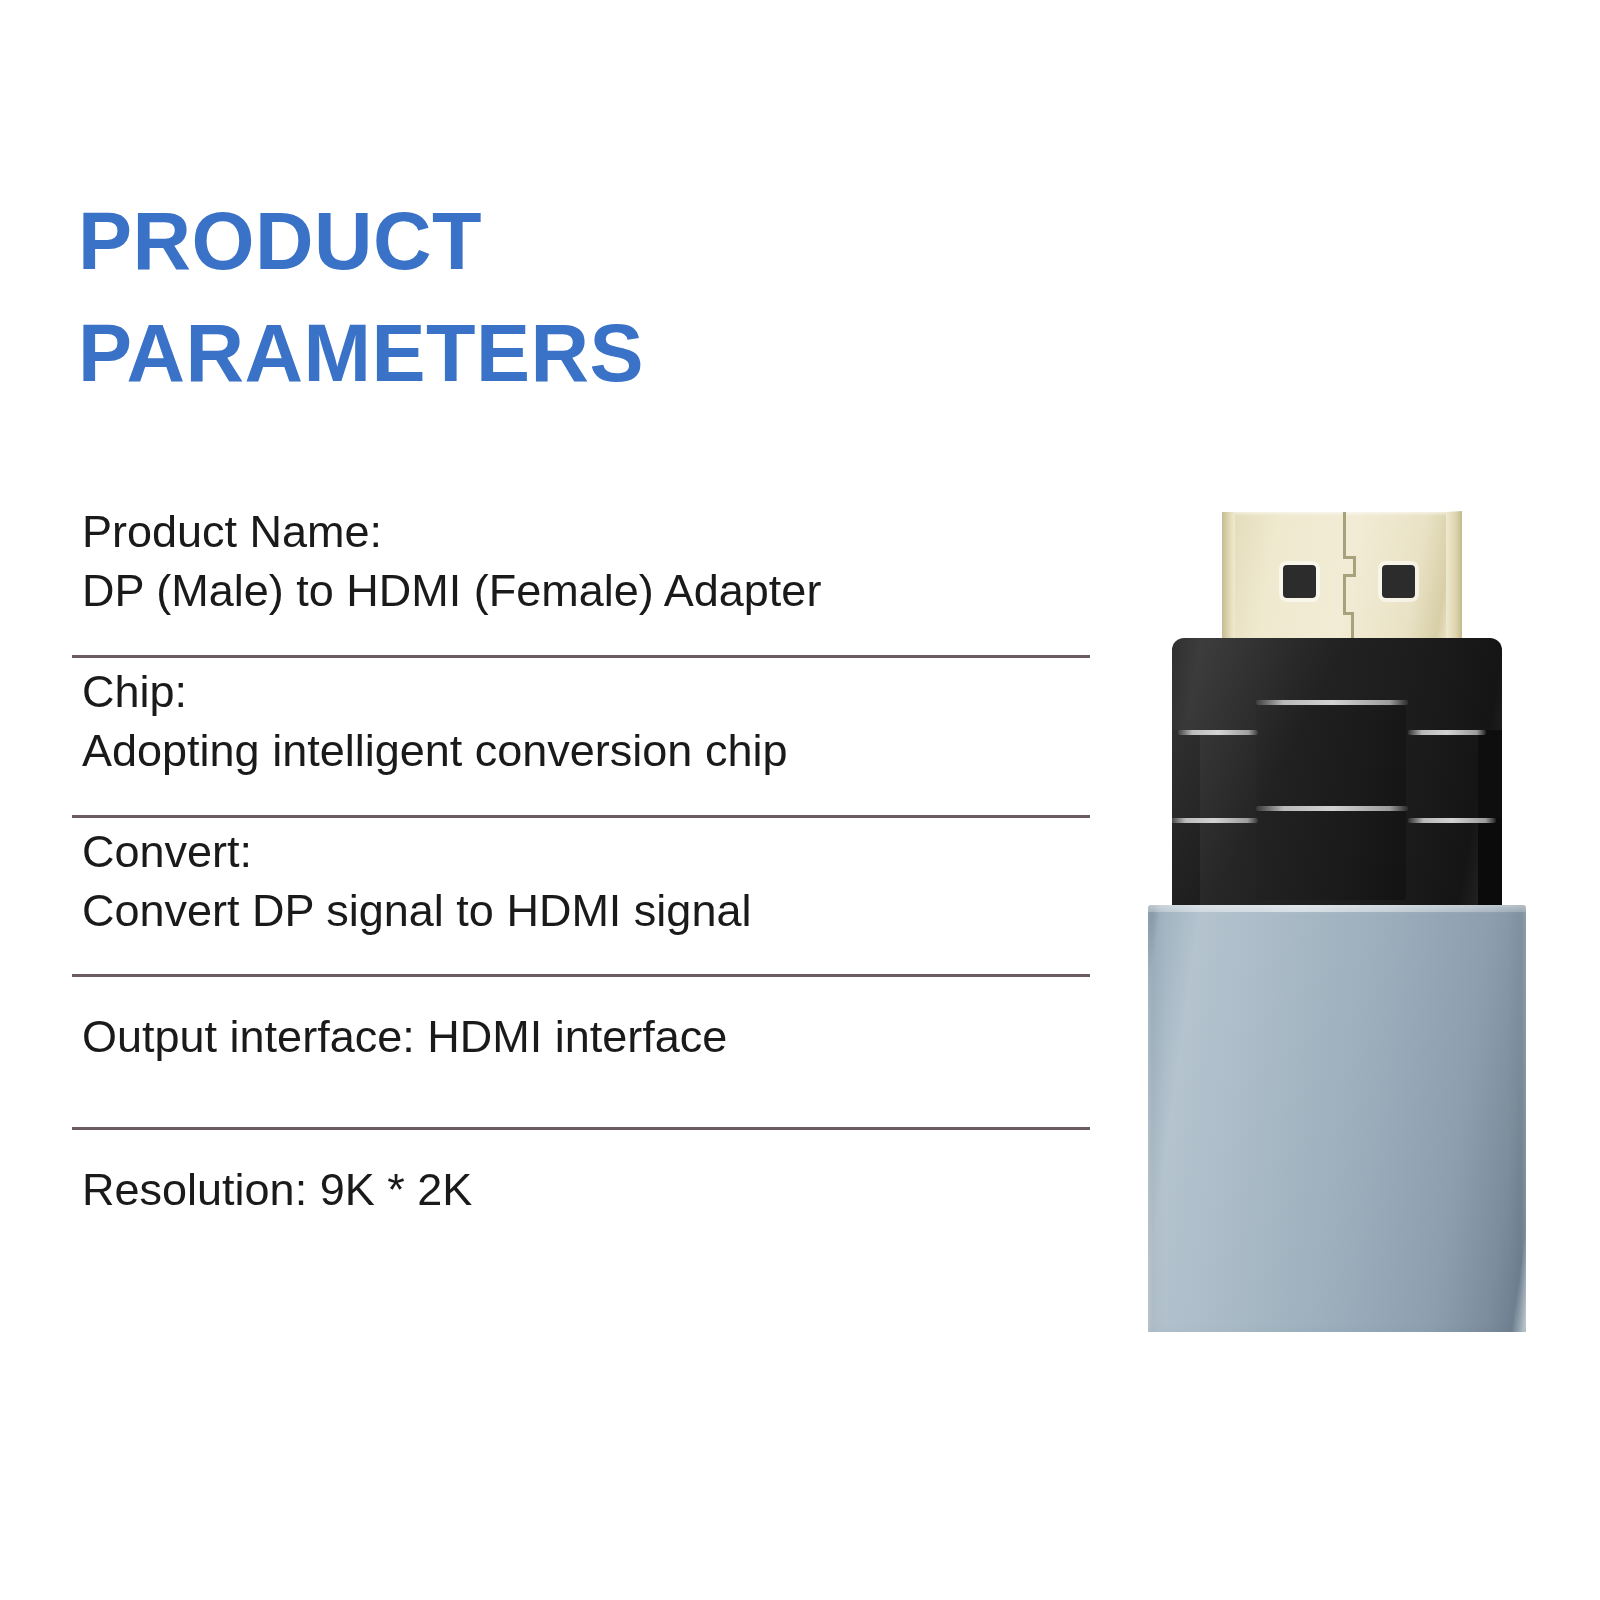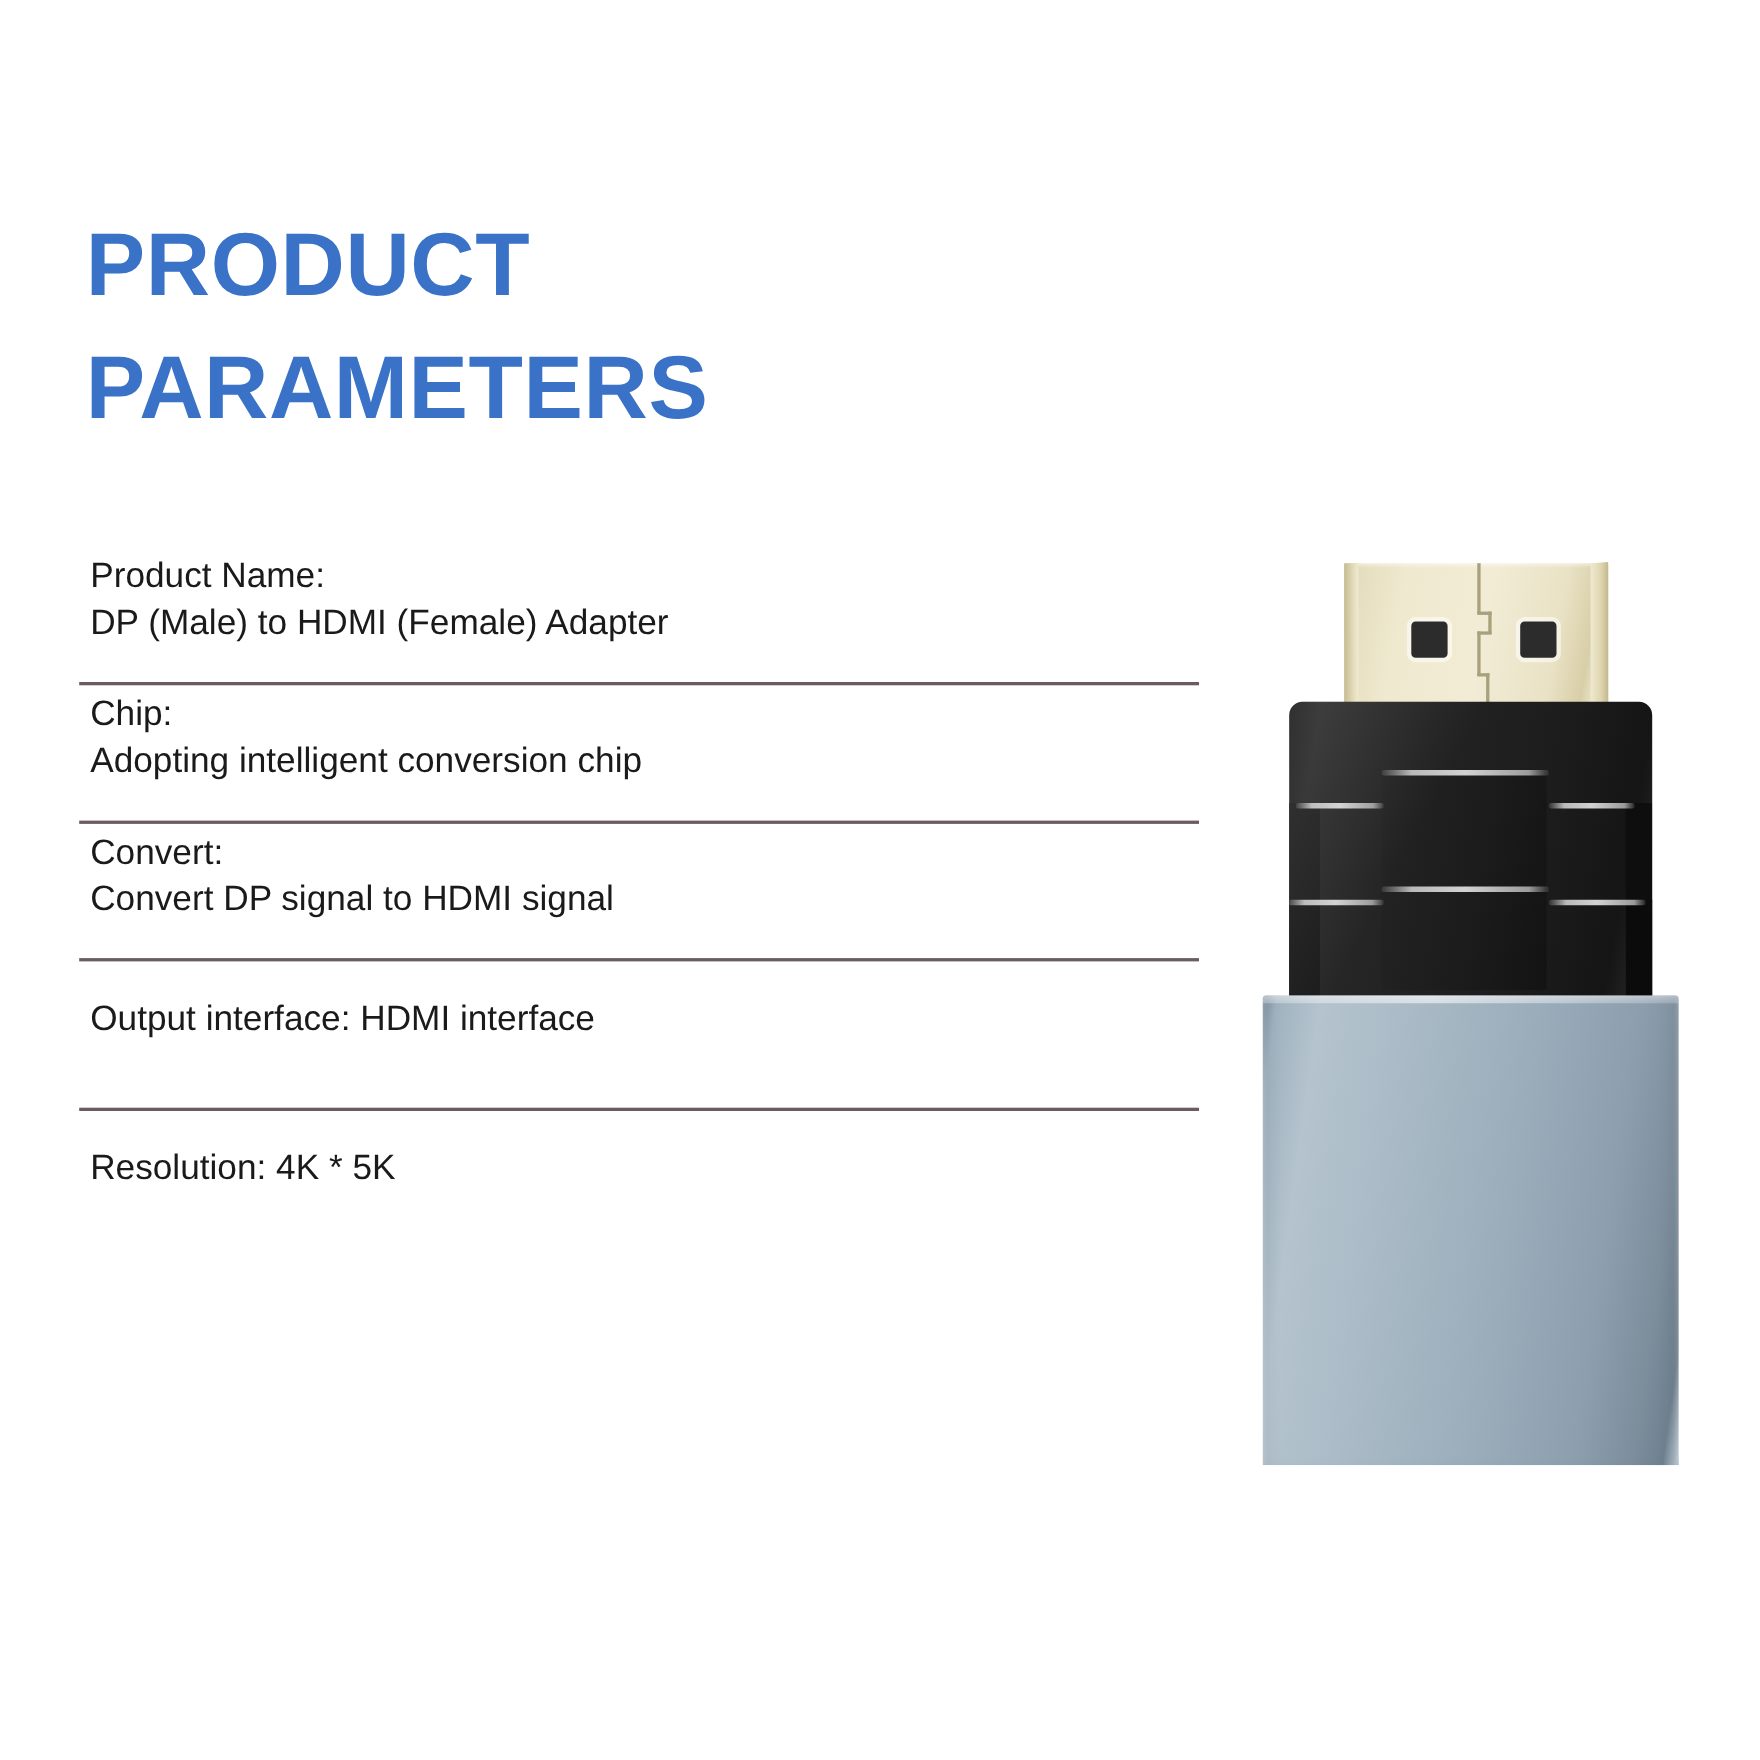--- a/index.html
+++ b/index.html
@@ -44,21 +44,21 @@
     width: 1020px;
   }
   .spec-row {
     position: relative;
     padding: 0 0 0 0;
   }
   .spec-row .row-inner {
     padding: 0 0 0 10px;
   }
   .spec-line {
-    font-size: 32px;
+    font-size: 45px;
     line-height: 1.32;
     color: #1A1A1A;
     white-space: nowrap;
   }
   .spec-divider {
     width: 1018px;
     height: 0;
     border-top: 3px solid #6C5C62;
     margin: 0;
   }
@@ -279,21 +279,21 @@
 
     <div class="spec-row row-one-line">
       <div class="row-inner">
         <div class="spec-line">Output interface: HDMI interface</div>
       </div>
       <div class="spec-divider"></div>
     </div>
 
     <div class="spec-row row-last">
       <div class="row-inner">
-        <div class="spec-line">Resolution: 4K * 5K</div>
+        <div class="spec-line">Resolution: 9K * 2K</div>
       </div>
     </div>
 
   </div>
 
   <div id="product">
 
     <div class="plug">
       <div class="plug-bevel-l"></div>
       <div class="plug-bevel-r"></div>

